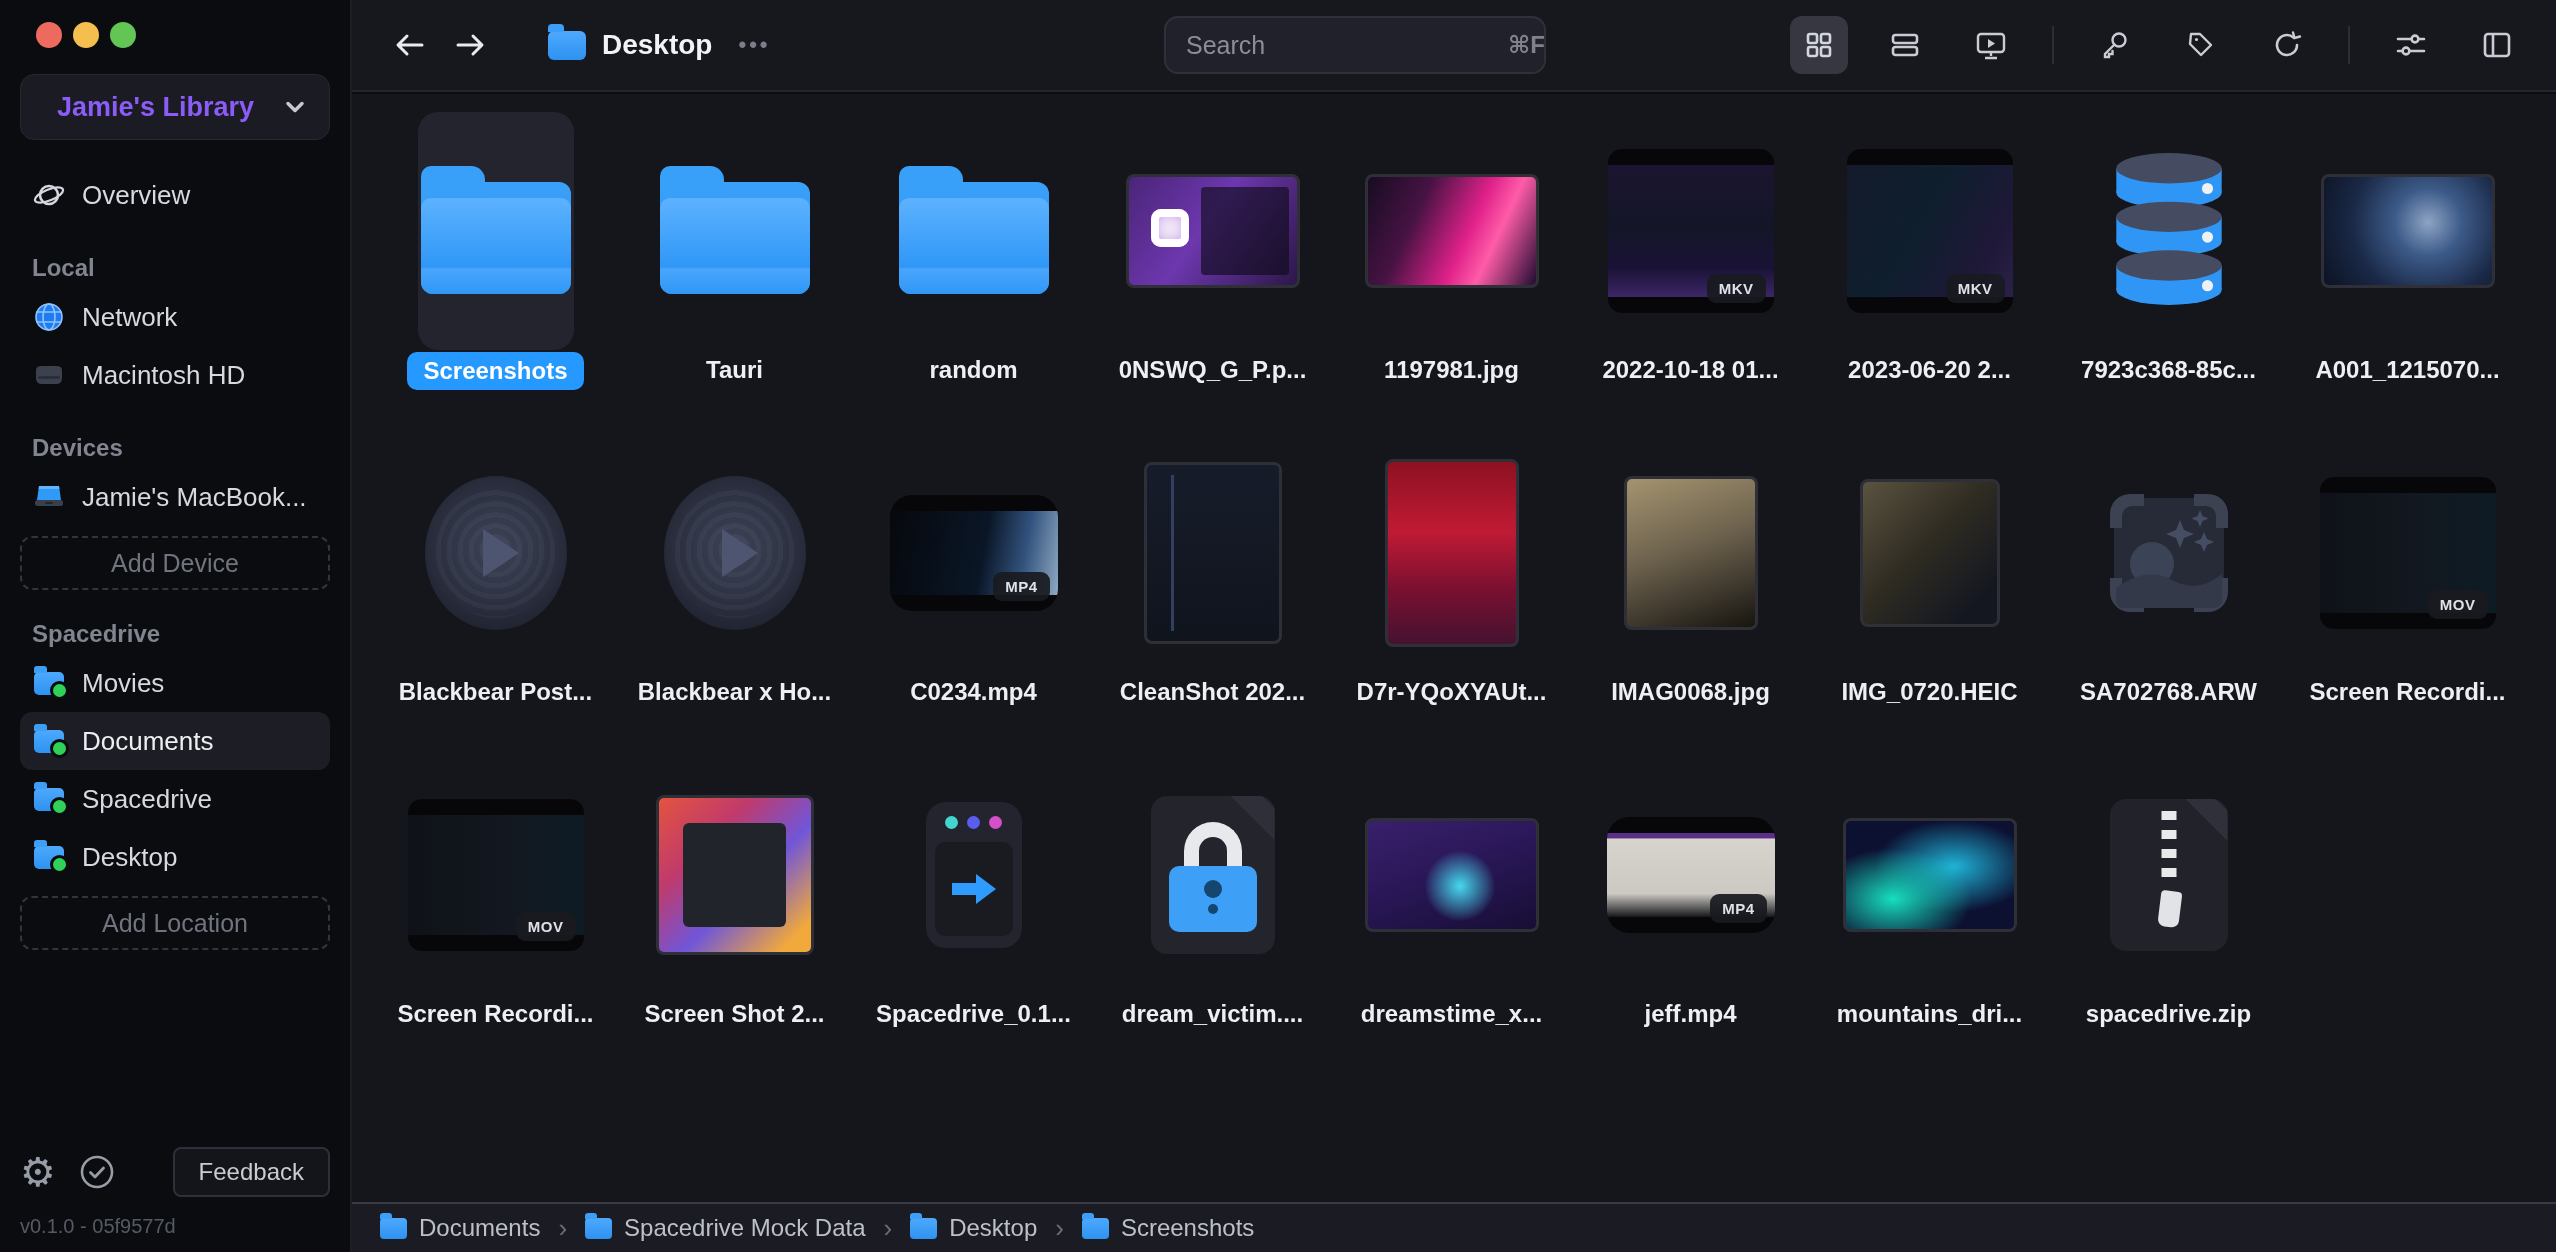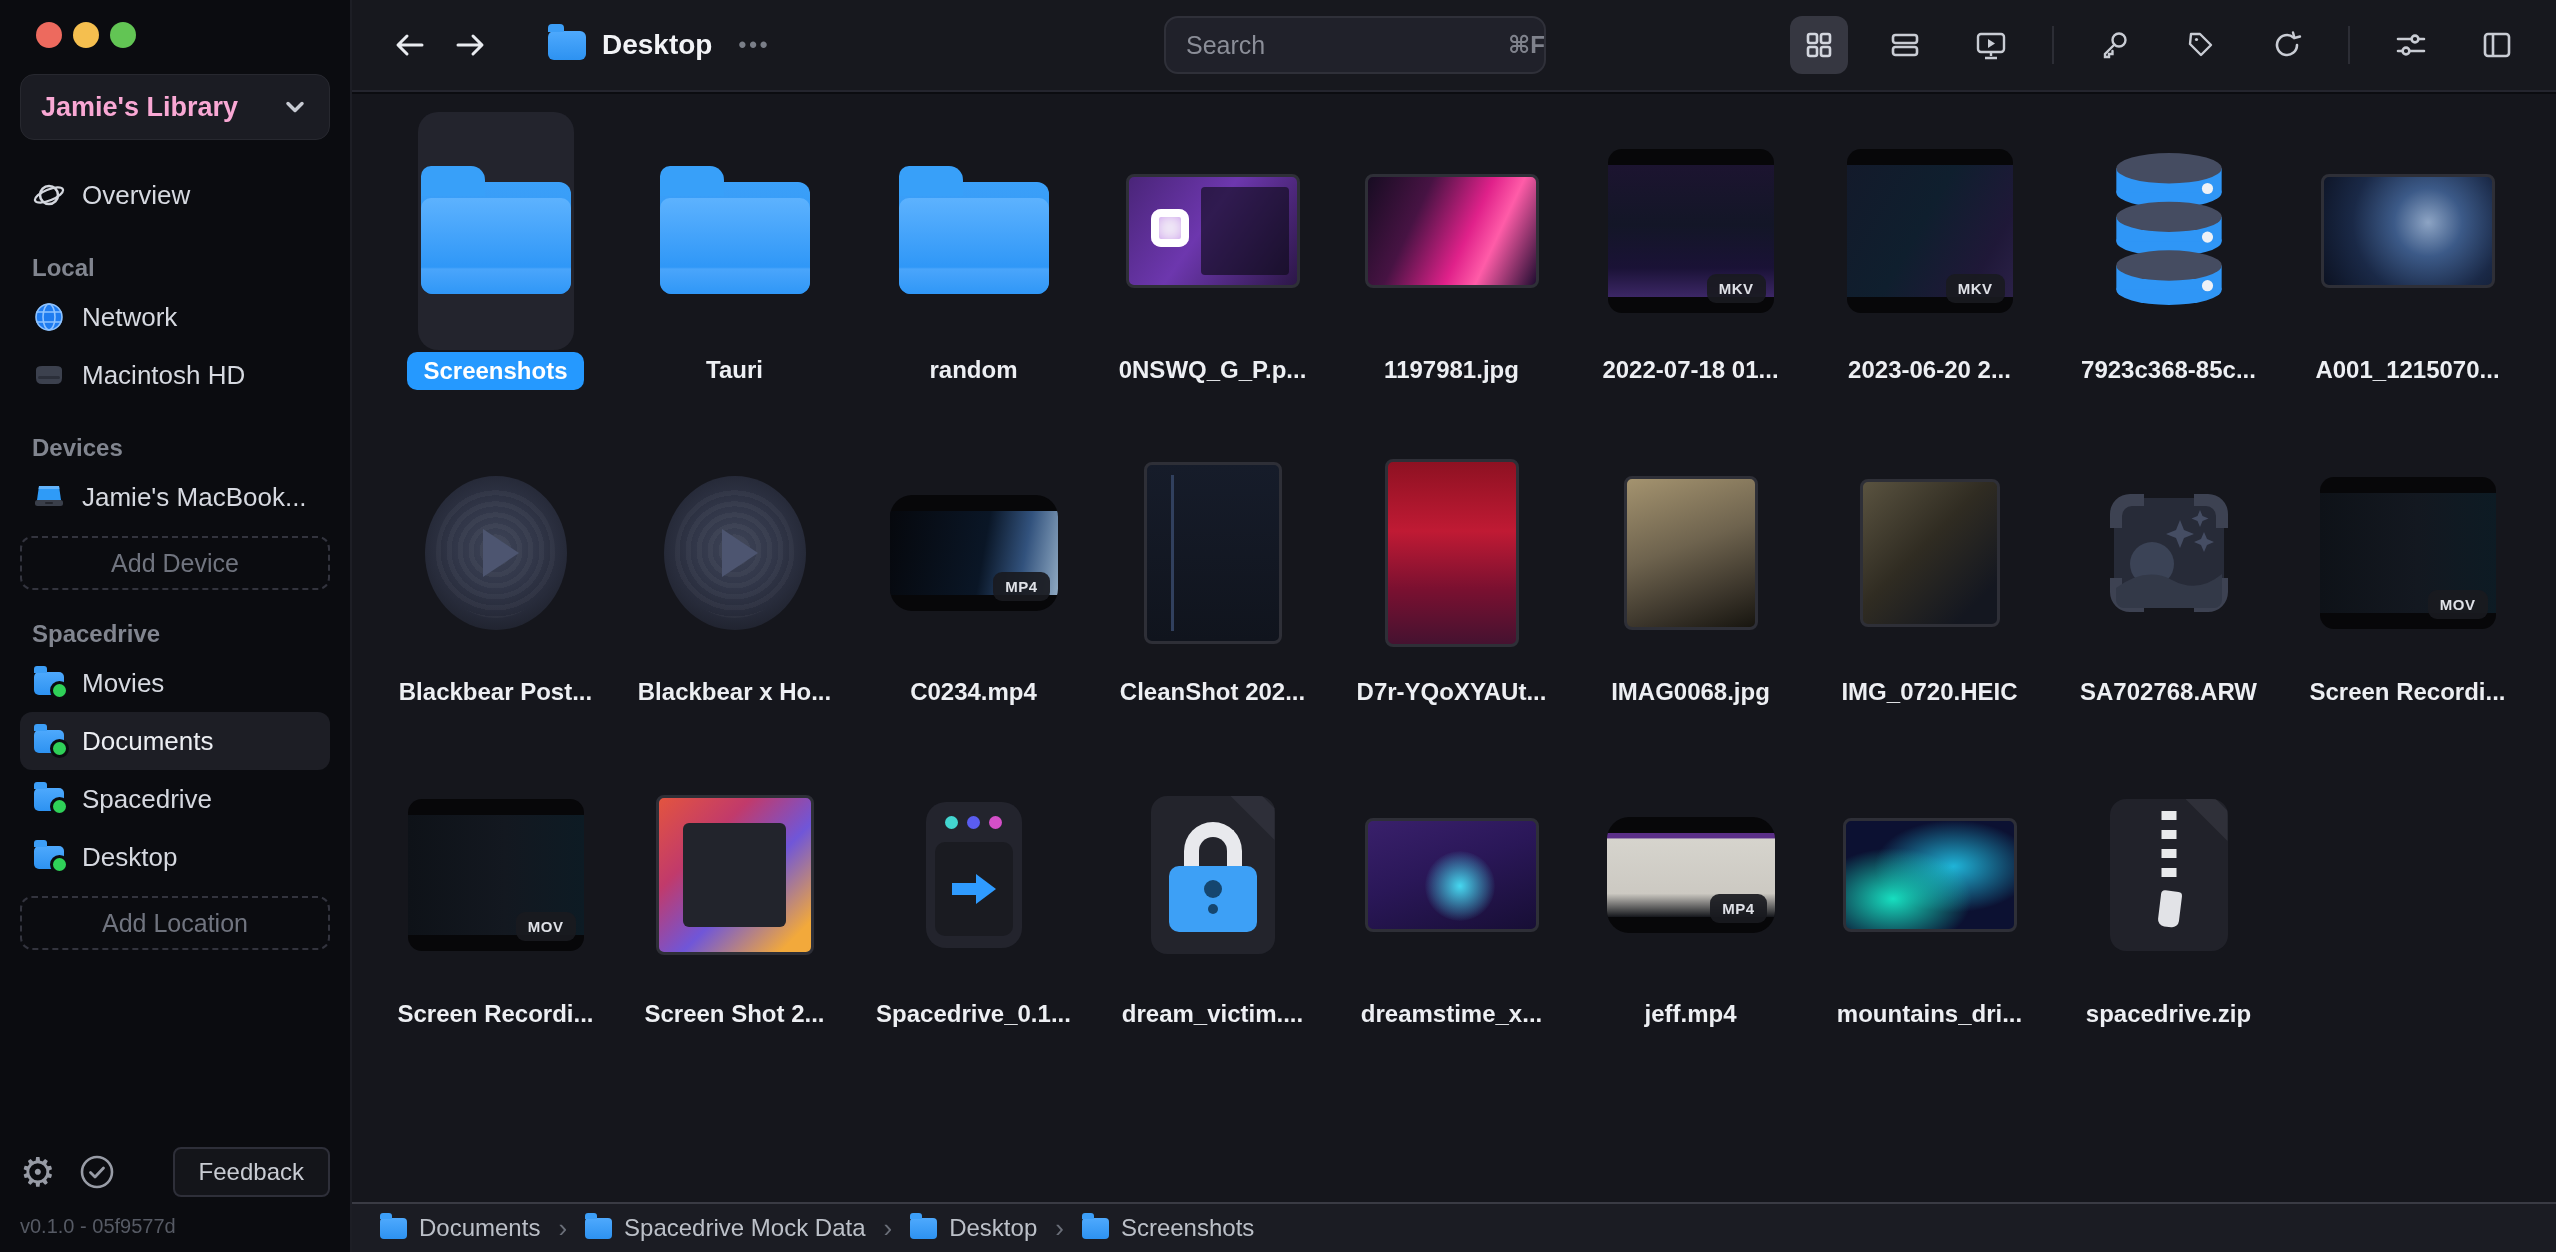--- a/index.html
+++ b/index.html
@@ -8,21 +8,21 @@
 
   
   .sidebar { position:absolute; left:0; top:0; bottom:0; width:352px; background:#0b0c10;
     border-right:2px solid #1d1e25; padding:0 20px; }
   .traffic { display:flex; gap:11px; margin:22px 0 0 16px; }
   .tl { width:26px; height:26px; border-radius:50%; }
   .tl.red{background:#ed6a5e} .tl.yel{background:#f5bf4f} .tl.grn{background:#62c554}
 
   .library-btn { margin-top:26px; height:66px; background:#1b1c23; border:1px solid #27282f;
     border-radius:14px; display:flex; align-items:center; padding:0 20px; cursor:default; }
-  .library-btn .lib-name { font-size:27px; font-weight:700; color:#f9a8d4; flex:1; }
+  .library-btn .lib-name { font-size:27px; font-weight:700; color:#8b5cf6; flex:1;margin-left:16px; }
 
   .nav { margin-top:26px; }
   .nav-row { display:flex; align-items:center; height:58px; padding:0 12px; border-radius:12px;
     gap:16px; color:#d6d9e0; font-size:26px; font-weight:500; }
   .nav-row.sel { background:#1d1e25; color:#eceef2; }
   .icon-cell { width:34px; display:flex; justify-content:center; align-items:center; flex:0 0 34px; }
   .section-title { margin:30px 0 6px 12px; font-size:24px; font-weight:700; color:#81858f; }
 
   .dashed-btn { margin-top:10px; width:100%; height:54px; border:2px dashed #33343e; border-radius:12px;
     background:transparent; color:#70747f; font-size:25px; font-weight:500;
@@ -415,21 +415,21 @@
       <div class="name">1197981.jpg</div>
     </div>
 
     <div class="cell">
       <div class="frame">
         <div class="vid v-lg">
           <div class="screen s5"></div>
           <span class="badge">MKV</span>
         </div>
       </div>
-      <div class="name">2022-07-18 01...</div>
+      <div class="name">2022-10-18 01...</div>
     </div>
 
     <div class="cell">
       <div class="frame">
         <div class="vid v-lg">
           <div class="screen s6"></div>
           <span class="badge">MKV</span>
         </div>
       </div>
       <div class="name">2023-06-20 2...</div>

